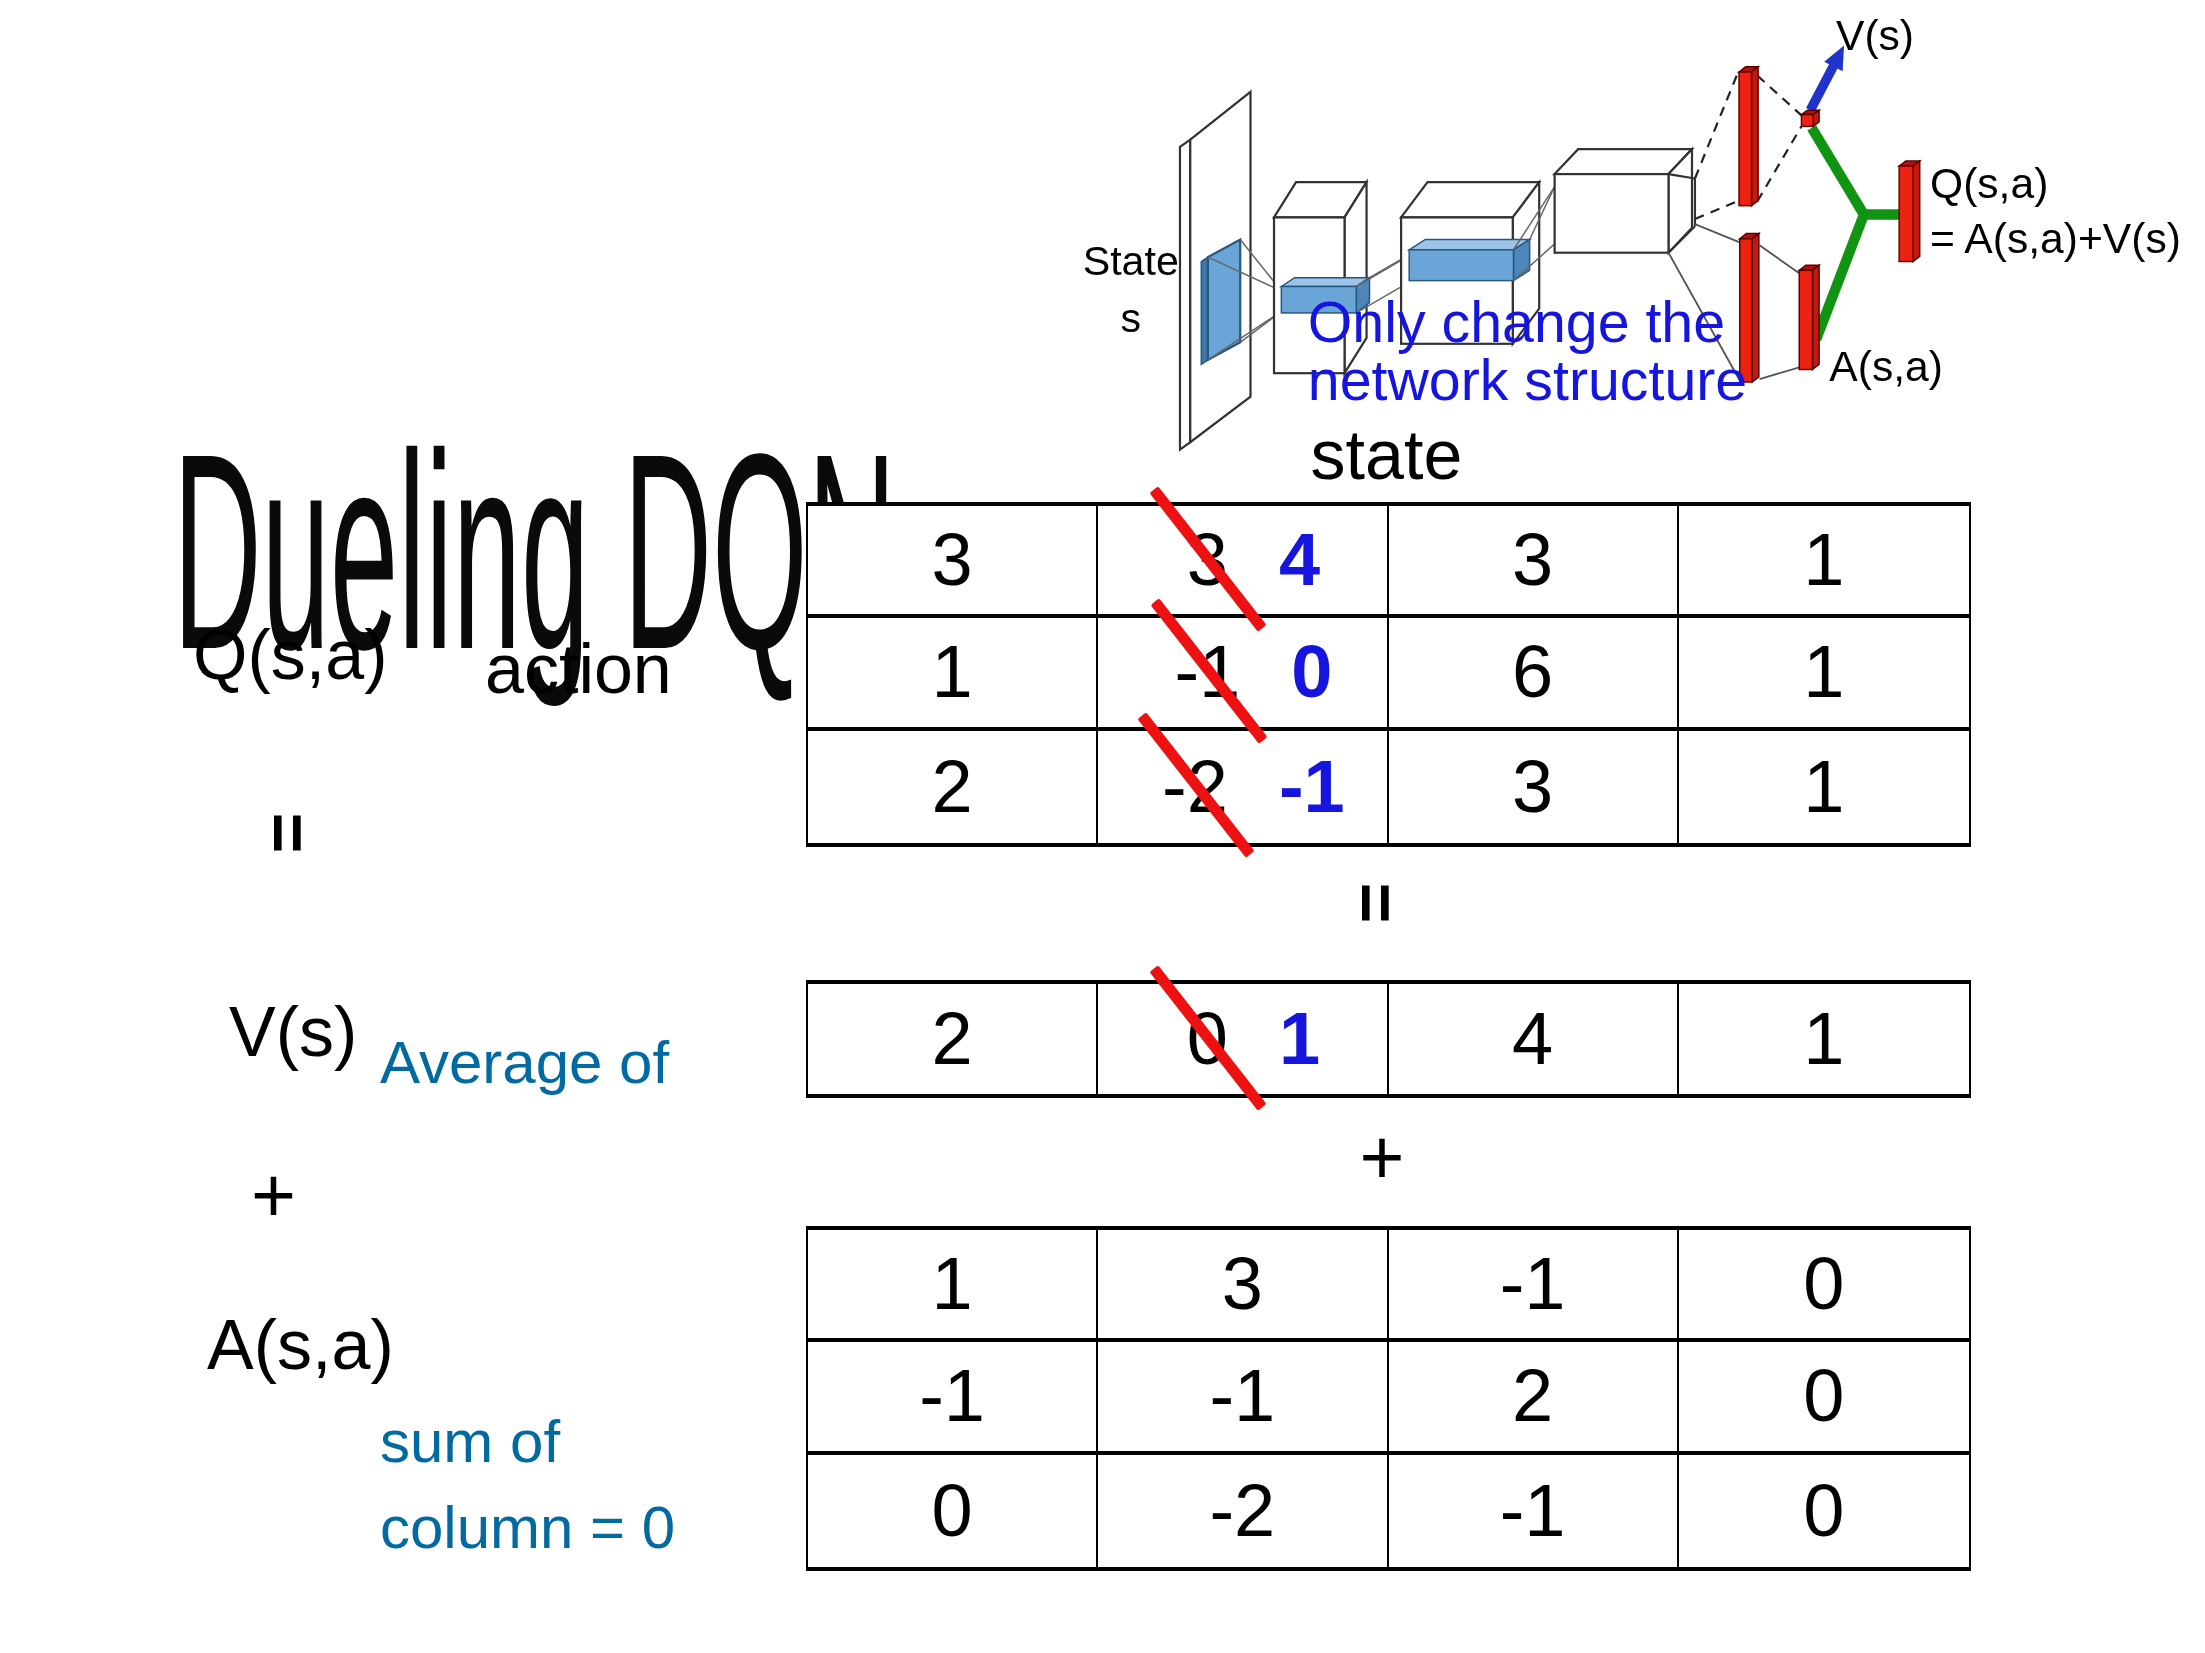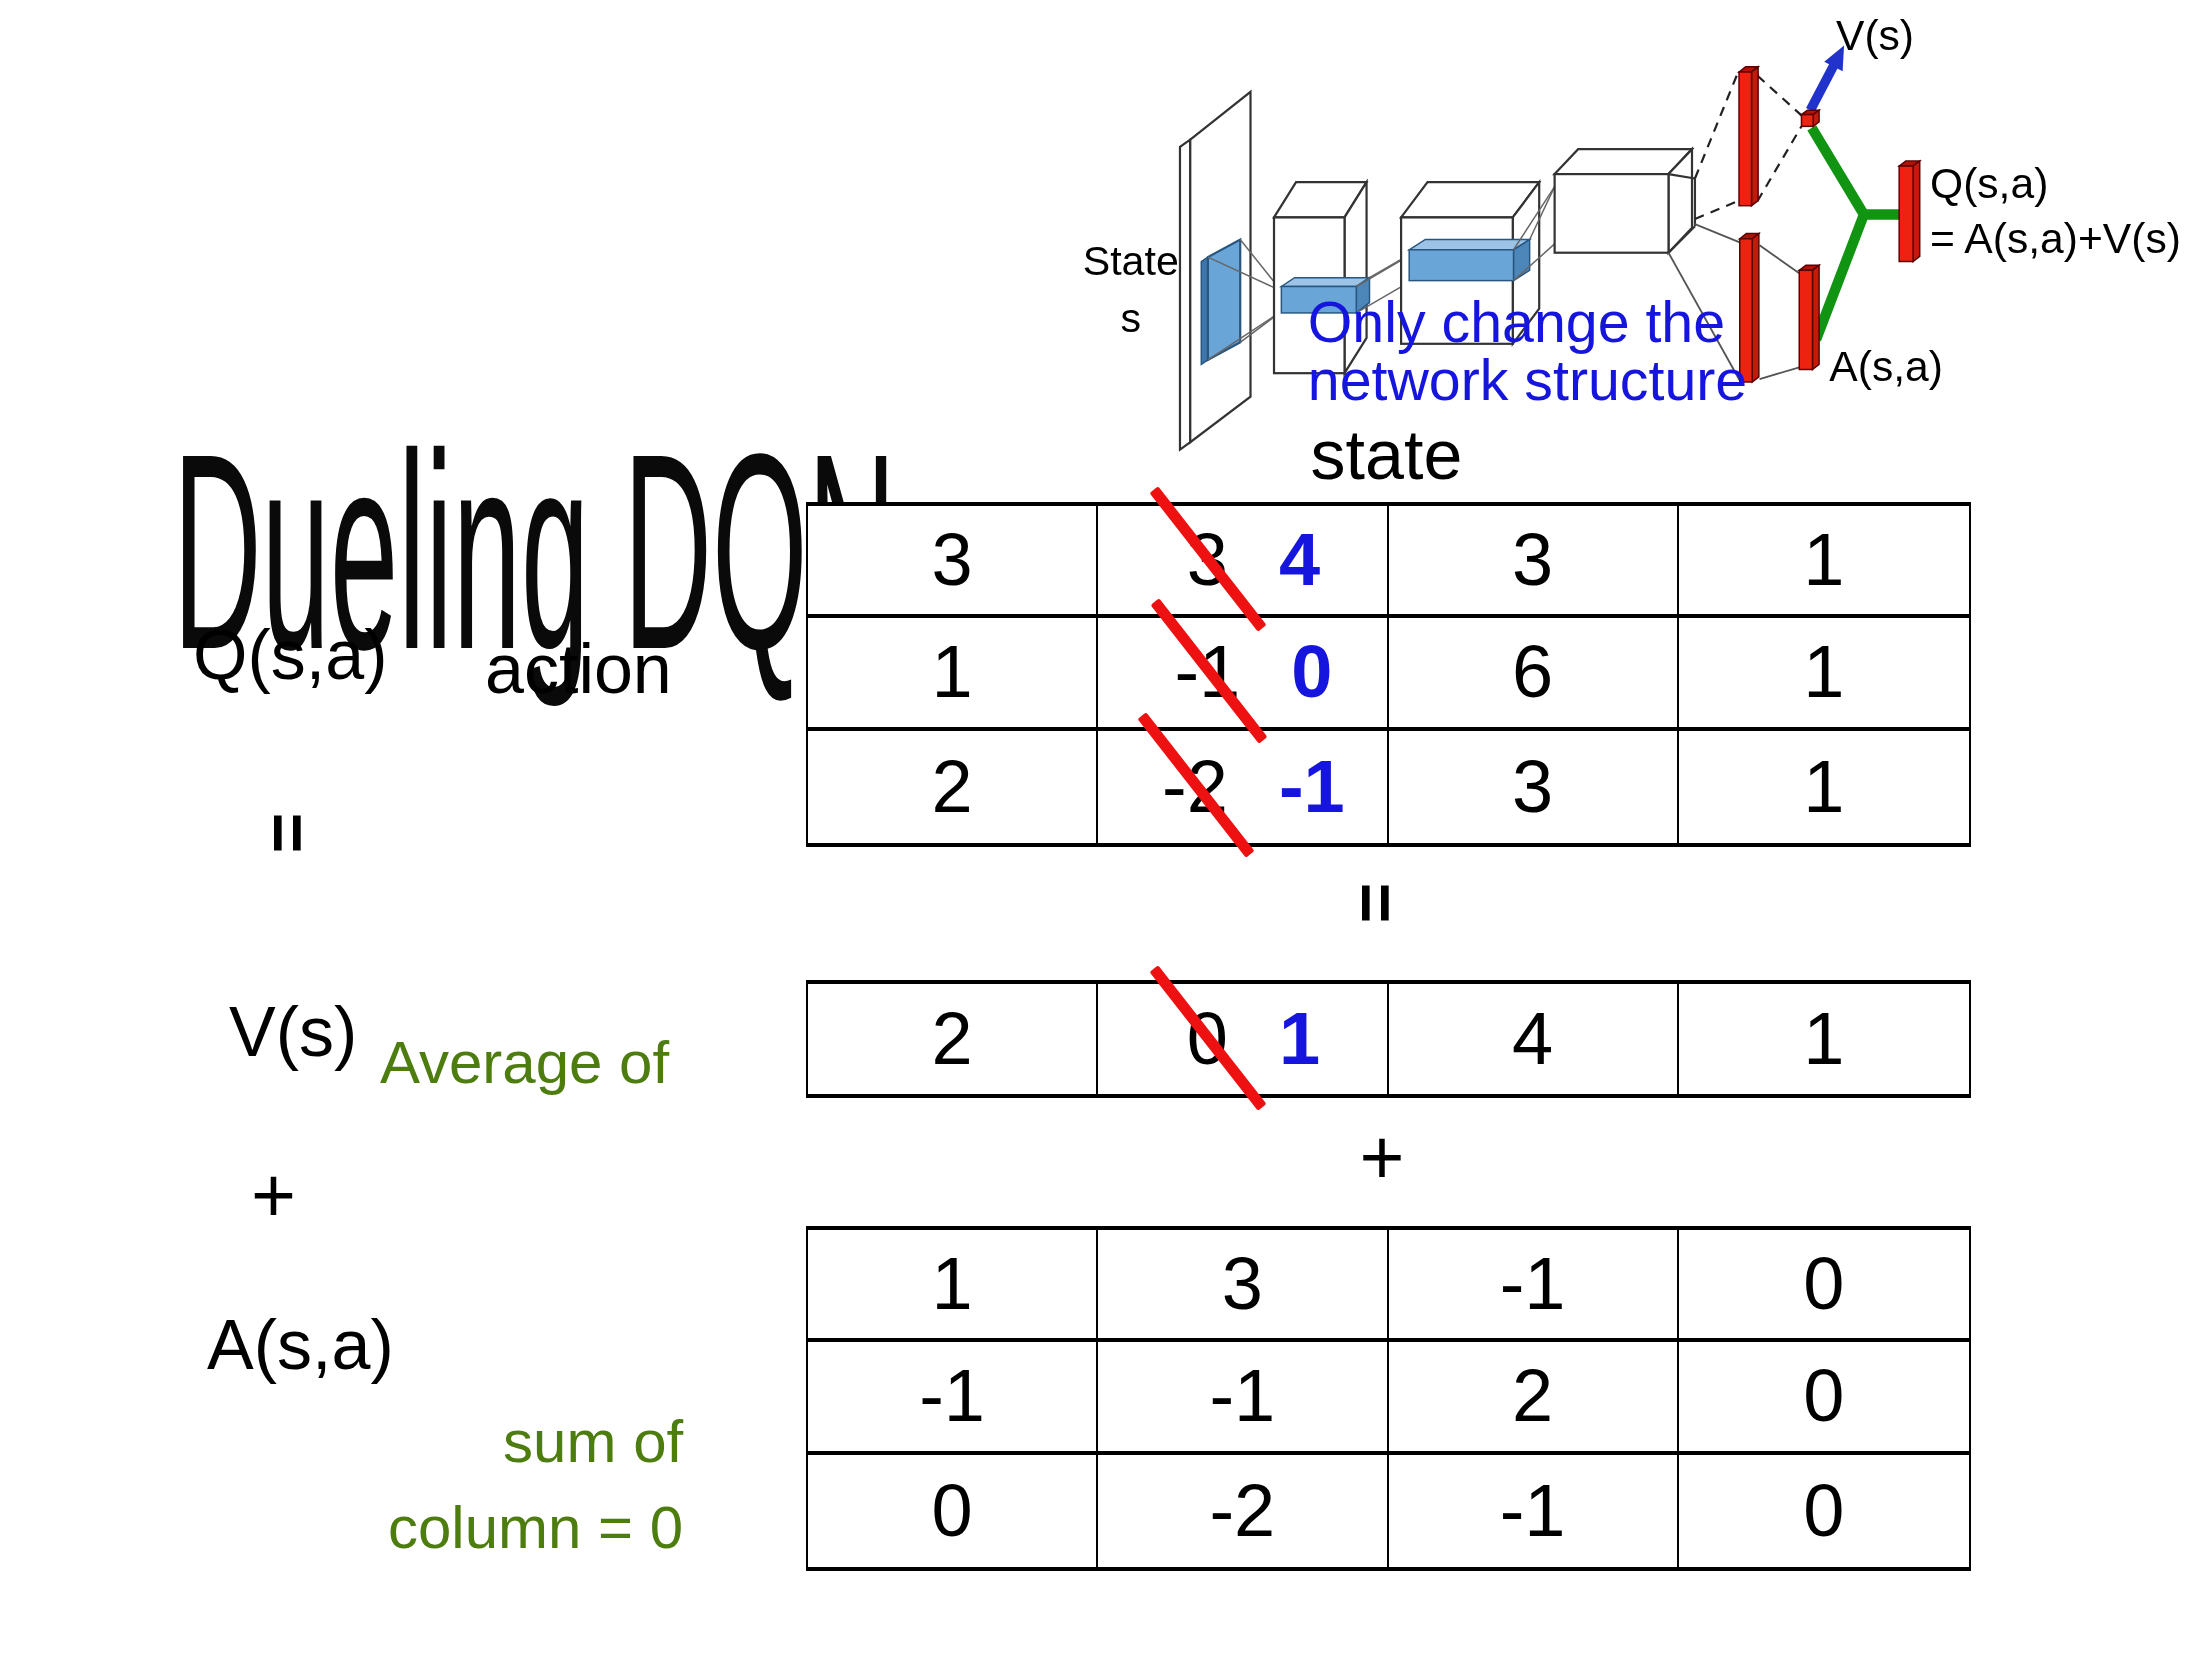--- a/index.html
+++ b/index.html
@@ -19,23 +19,23 @@
   .a-lbl{left:207px;top:1310px;}
   .plus{font-size:77px;line-height:1;}
   .plus-left{left:251px;top:1157px;}
   .plus-center{left:1338px;top:1119px;width:88px;text-align:center;}
   .rot-eq{width:118px;height:74px;display:flex;align-items:center;justify-content:center;
           font-size:70px;font-weight:bold;transform:rotate(90deg);}
   .eq-left{left:229px;top:796px;}
   .eq-center{left:1317px;top:866px;}
 
   
-  .bluenote{color:#4d7c0f;font-size:60px;line-height:86px;white-space:nowrap;}
+  .bluenote{color:#0369a1;font-size:60px;line-height:86px;white-space:nowrap;}
   .avg-note{left:380px;top:1020px;}
-  .sum-note{left:388px;top:1399px;text-align:right;}
+  .sum-note{left:380px;top:1399px;}
 
   
   .tbl{display:grid;background:#fff;border:4.4px solid #000;border-left-width:2.2px;border-right-width:2.2px;}
   .q-tbl{left:806px;top:502px;width:1161px;height:337px;grid-template-columns:repeat(4,1fr);grid-template-rows:repeat(3,1fr);}
   .v-tbl{left:806px;top:980px;width:1161px;height:110px;grid-template-columns:repeat(4,1fr);grid-template-rows:1fr;}
   .a-tbl{left:806px;top:1226px;width:1161px;height:337px;grid-template-columns:repeat(4,1fr);grid-template-rows:repeat(3,1fr);}
   .cell{border-right:2.2px solid #000;border-bottom:4.4px solid #000;
         display:flex;align-items:center;justify-content:center;
         font-size:74px;line-height:1;position:relative;overflow:visible;}
   .cell.c-last{border-right:none;}

